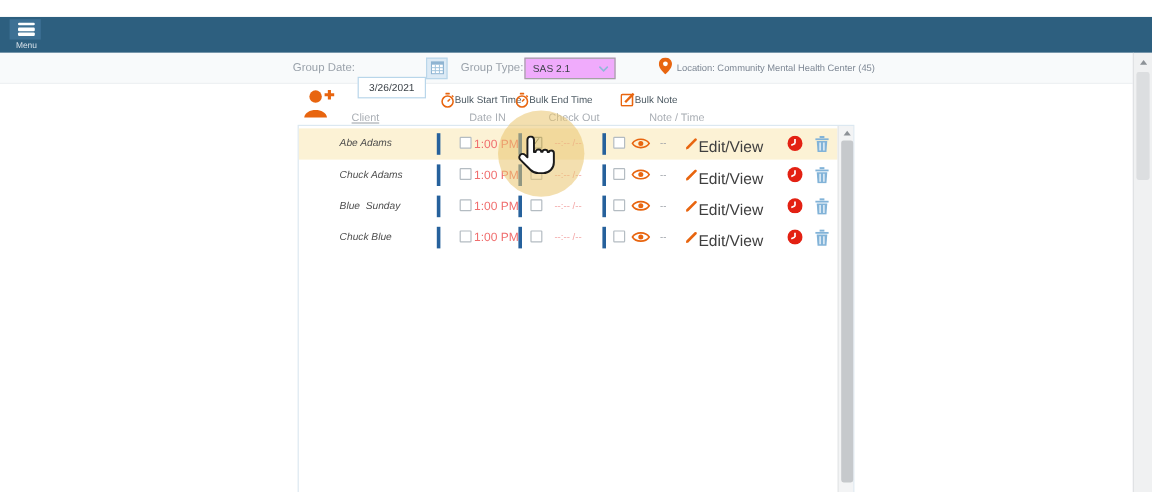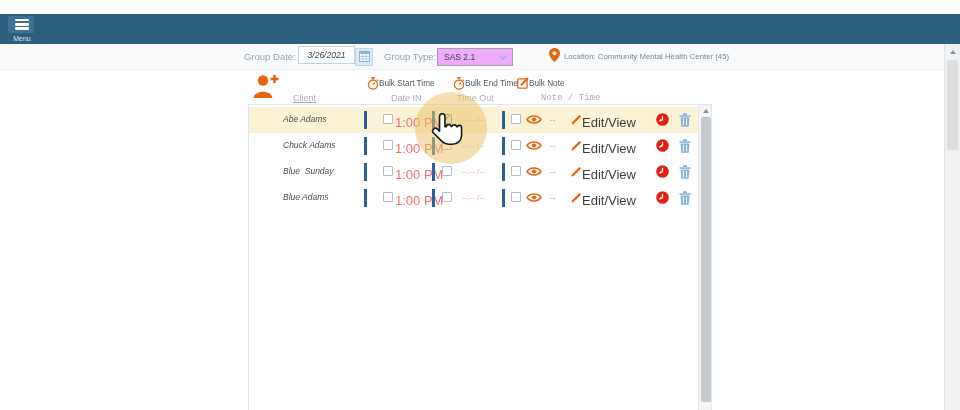--- a/index.html
+++ b/index.html
@@ -17,53 +17,53 @@
   .menu-btn{position:absolute;left:7px;top:2px;width:28px;height:26px;cursor:pointer;}
   .menu-btn .sq{position:absolute;left:1px;top:0;width:26px;height:17px;background:var(--menu-btn-blue);}
   .menu-btn .bar{position:absolute;left:7px;width:14px;height:2.4px;background:#fff;border-radius:1px;}
   .menu-btn .b1{top:3px}.menu-btn .b2{top:7.2px}.menu-btn .b3{top:11.4px}
   .menu-label{position:absolute;left:0;top:18.5px;width:30px;text-align:center;font-size:7px;color:#d7e1e9;}
 
   
   .toolbar{position:absolute;left:0;top:30px;width:944px;height:26px;background:#f8fafb;border-bottom:1px solid #eef1f3;}
   .tb-lbl{position:absolute;top:7px;font-size:9.5px;color:var(--lbl-gray);}
   .lbl-date{left:244px;} .lbl-type{left:384px;}
-  .date-input{position:absolute;left:298px;top:2px;width:57px;height:18px;background:#fff;border:1px solid #b9d6ea;
-    font-size:8.5px;font-style:italic;color:#3c4248;line-height:16px;text-align:center;}
+  .date-input{position:absolute;left:298px;top:20px;width:57px;height:18px;background:#fff;border:1px solid #b9d6ea;
+    font-size:8.5px;color:#3c4248;line-height:16px;text-align:center;}
   .cal-btn{position:absolute;left:355px;top:3.5px;width:18px;height:18px;background:#dceaf5;border:1px solid #b9d6ea;
     display:flex;align-items:center;justify-content:center;cursor:pointer;}
   .type-select{position:absolute;left:437px;top:3.5px;width:76px;height:18px;background:#f0abfc;border:1px solid #a3a3a3;
     font-size:8.5px;color:#3c4248;line-height:16px;padding-left:6px;cursor:pointer;}
   .type-select svg{position:absolute;right:5px;top:6px;}
   .loc-pin{position:absolute;left:549px;top:4px;}
   .loc-text{position:absolute;left:564px;top:8px;font-size:7.8px;color:#7d8794;}
 
   
   .add-client{position:absolute;left:252px;top:59px;cursor:pointer;}
   .bulk-btn{position:absolute;top:63px;display:flex;align-items:center;gap:0;cursor:pointer;}
   .bulk-btn span{font-size:8.2px;color:#4d5a63;}
-  .bulk-start{left:367px;} .bulk-end{left:453px;align-items:center;} .bulk-note{left:517px;justify-content:space-between;}
+  .bulk-start{left:367px;} .bulk-end{left:429px;align-items:center;} .bulk-note{left:517px;justify-content:space-between;}
 
   
   .col-hdr{position:absolute;top:79px;font-size:9px;color:var(--hdr-gray);}
-  .h-client{left:293px;text-decoration:underline;} .h-in{left:391px;} .h-out{left:457px;} .h-note{left:541px;font-family:Liberation Mono, monospace;}
+  .h-client{left:293px;text-decoration:underline;} .h-in{left:391px;} .h-out{left:457px;} .h-note{left:541px;}
 
   
   .panel{position:absolute;left:248px;top:90px;width:464px;height:315px;background:#fff;border:1px solid #dce8f1;}
   .rows{position:absolute;left:0;top:2px;right:13px;text-align:center;}
   .trow{position:relative;height:26px;}
   .trow.hl{background:var(--row-highlight);}
   .trow .name{position:absolute;left:34px;top:7px;font-size:8.5px;font-style:italic;color:#4e4e4e;white-space:pre;}
   .vbar{position:absolute;top:4px;width:3px;height:18px;background:var(--bar-blue);}
   .vb1{left:115px}.vb2{left:183px}.vb3{left:253px}
   .cb{position:absolute;top:7px;width:10px;height:10px;background:#fff;border:1px solid #b4bcc2;border-radius:1px;}
   .cb1{left:134px}.cb2{left:193px}.cb3{left:262px}
   .cb.checked{background:#e9ead9;border-color:#8a9280;}
   .cb.checked::after{content:"✓";position:absolute;left:0.5px;top:-2.5px;font-size:9px;color:#5f6f52;}
-  .t-in{position:absolute;left:146px;top:8px;font-size:13px;color:var(--time-red);}
+  .t-in{position:absolute;left:146px;top:8px;font-size:10px;color:var(--time-red);}
   .t-out{position:absolute;left:213px;top:8px;font-size:8px;color:var(--time-ph-red);}
   .eye{position:absolute;left:277px;top:7px;cursor:pointer;}
   .dash{position:absolute;left:301px;top:8px;font-size:8px;color:#9aa0a6;}
   .pencil{position:absolute;left:322px;top:8px;cursor:pointer;}
   .editview{position:absolute;left:333px;top:8px;font-size:13px;color:#3f3f3f;cursor:pointer;}
   .clock{position:absolute;left:407px;top:6px;cursor:pointer;}
   .trash{position:absolute;left:430px;top:6px;cursor:pointer;}
 
   
   .vscroll{position:absolute;right:0;top:0;bottom:0;width:13px;background:#f3f4f5;border-left:1px solid #e4e6e8;}
@@ -155,21 +155,21 @@
   <div class="bulk-btn bulk-note">
     <svg width="12" height="12" viewBox="0 0 12 12">
       <rect x="0.7" y="1.8" width="9.4" height="9.4" rx="1" fill="none" stroke="var(--accent)" stroke-width="1.3"></rect>
       <line x1="4" y1="8.2" x2="11" y2="1" stroke="var(--accent)" stroke-width="2"></line>
     </svg>
     <span>Bulk Note</span>
   </div>
 
   <span class="col-hdr h-client">Client</span>
   <span class="col-hdr h-in">Date IN</span>
-  <span class="col-hdr h-out">Time Out</span>
+  <span class="col-hdr h-out">Check Out</span>
   <span class="col-hdr h-note">Note / Time</span>
 
   <div class="panel">
     <div class="rows">
   <div class="trow hl">
     <span class="name">Abe Adams</span>
     <div class="vbar vb1"></div>
     <div class="cb cb1"></div>
     <span class="t-in">1:00 PM</span>
     <div class="vbar vb2"></div>
@@ -263,21 +263,21 @@
     <svg class="trash" width="12" height="14" viewBox="0 0 12 14">
       <rect x="4" y="0.3" width="4" height="1.7" fill="var(--trash-blue)"></rect>
       <rect x="0.5" y="2.3" width="11" height="1.5" fill="var(--trash-blue)"></rect>
       <path d="M1.6,4.5 L10.4,4.5 L9.7,13.7 L2.3,13.7 Z" fill="var(--trash-blue)"></path>
       <line x1="4.4" y1="5.8" x2="4.4" y2="12.5" stroke="#fff" stroke-width="1"></line>
       <line x1="7.6" y1="5.8" x2="7.6" y2="12.5" stroke="#fff" stroke-width="1"></line>
     </svg>
   </div>
 
   <div class="trow">
-    <span class="name">Blue Adams</span>
+    <span class="name">Chuck Blue</span>
     <div class="vbar vb1"></div>
     <div class="cb cb1"></div>
     <span class="t-in">1:00 PM</span>
     <div class="vbar vb2"></div>
     <div class="cb cb2"></div>
     <span class="t-out">--:-- /--</span>
     <div class="vbar vb3"></div>
     <div class="cb cb3"></div>
     <svg class="eye" width="16" height="11" viewBox="0 0 16 11">
       <path d="M1,5.5 C4,0.9 12,0.9 15,5.5 C12,10.1 4,10.1 1,5.5 Z" fill="none" stroke="var(--accent)" stroke-width="1.4"></path>

